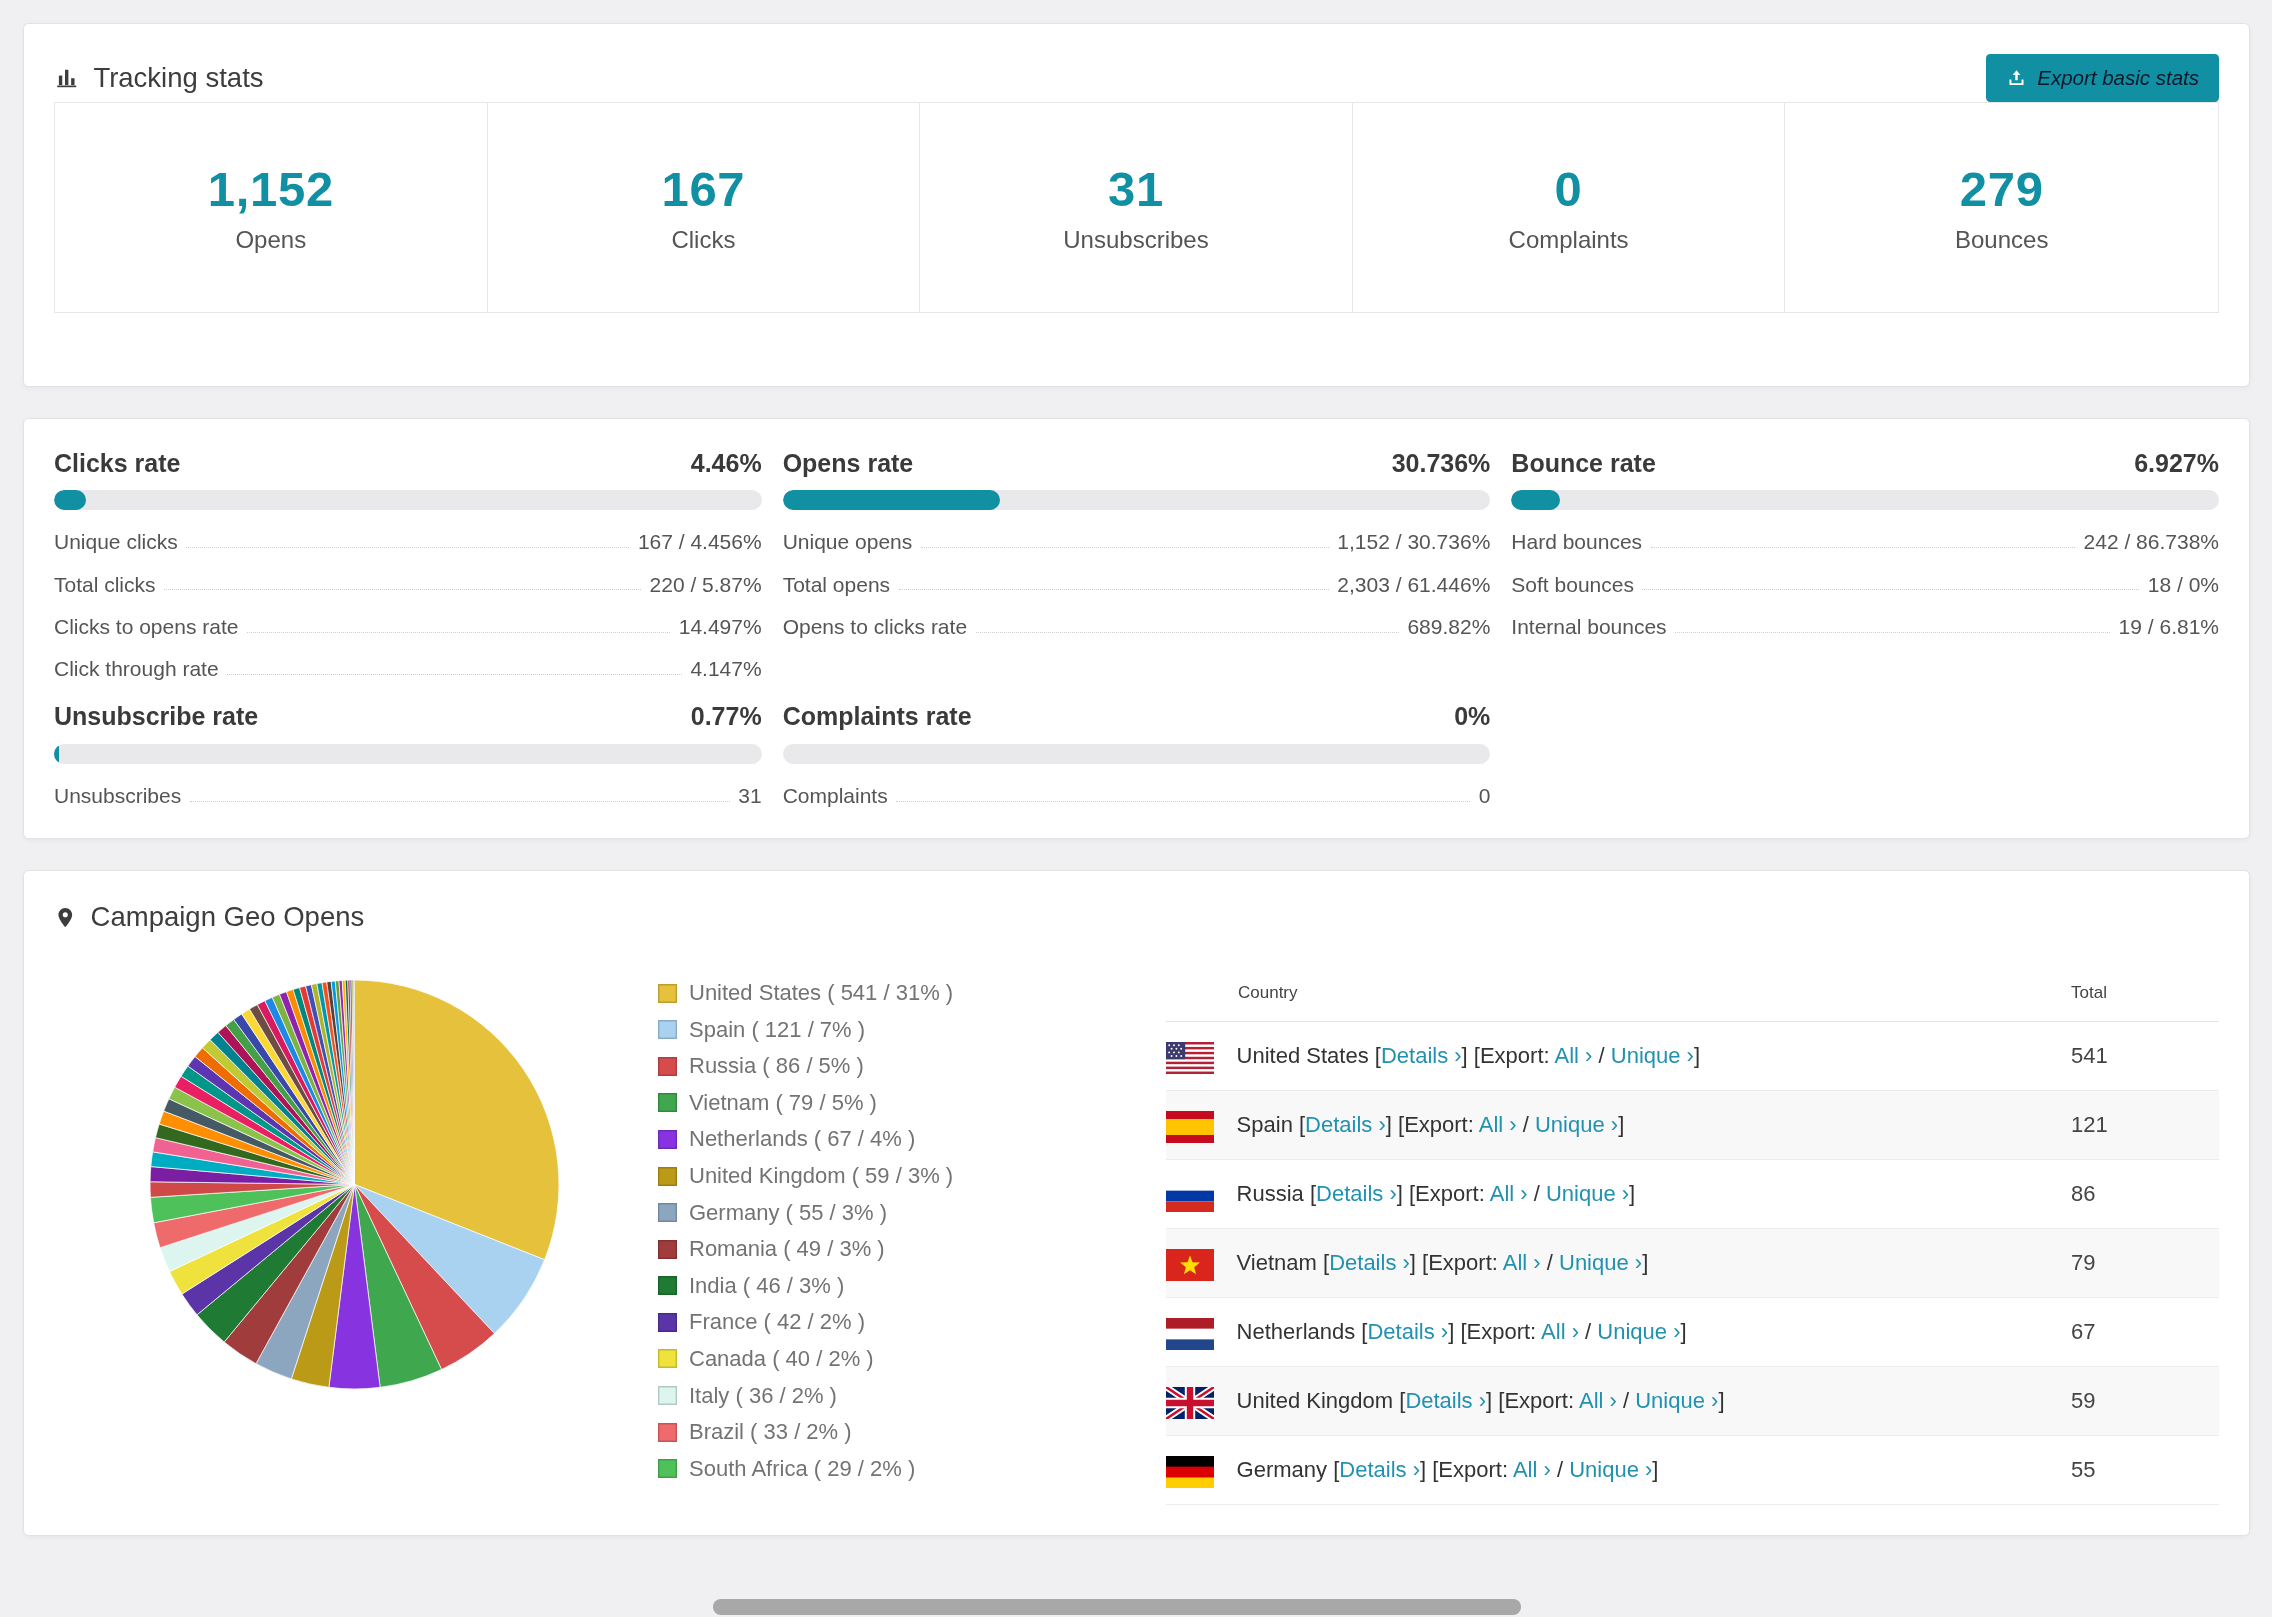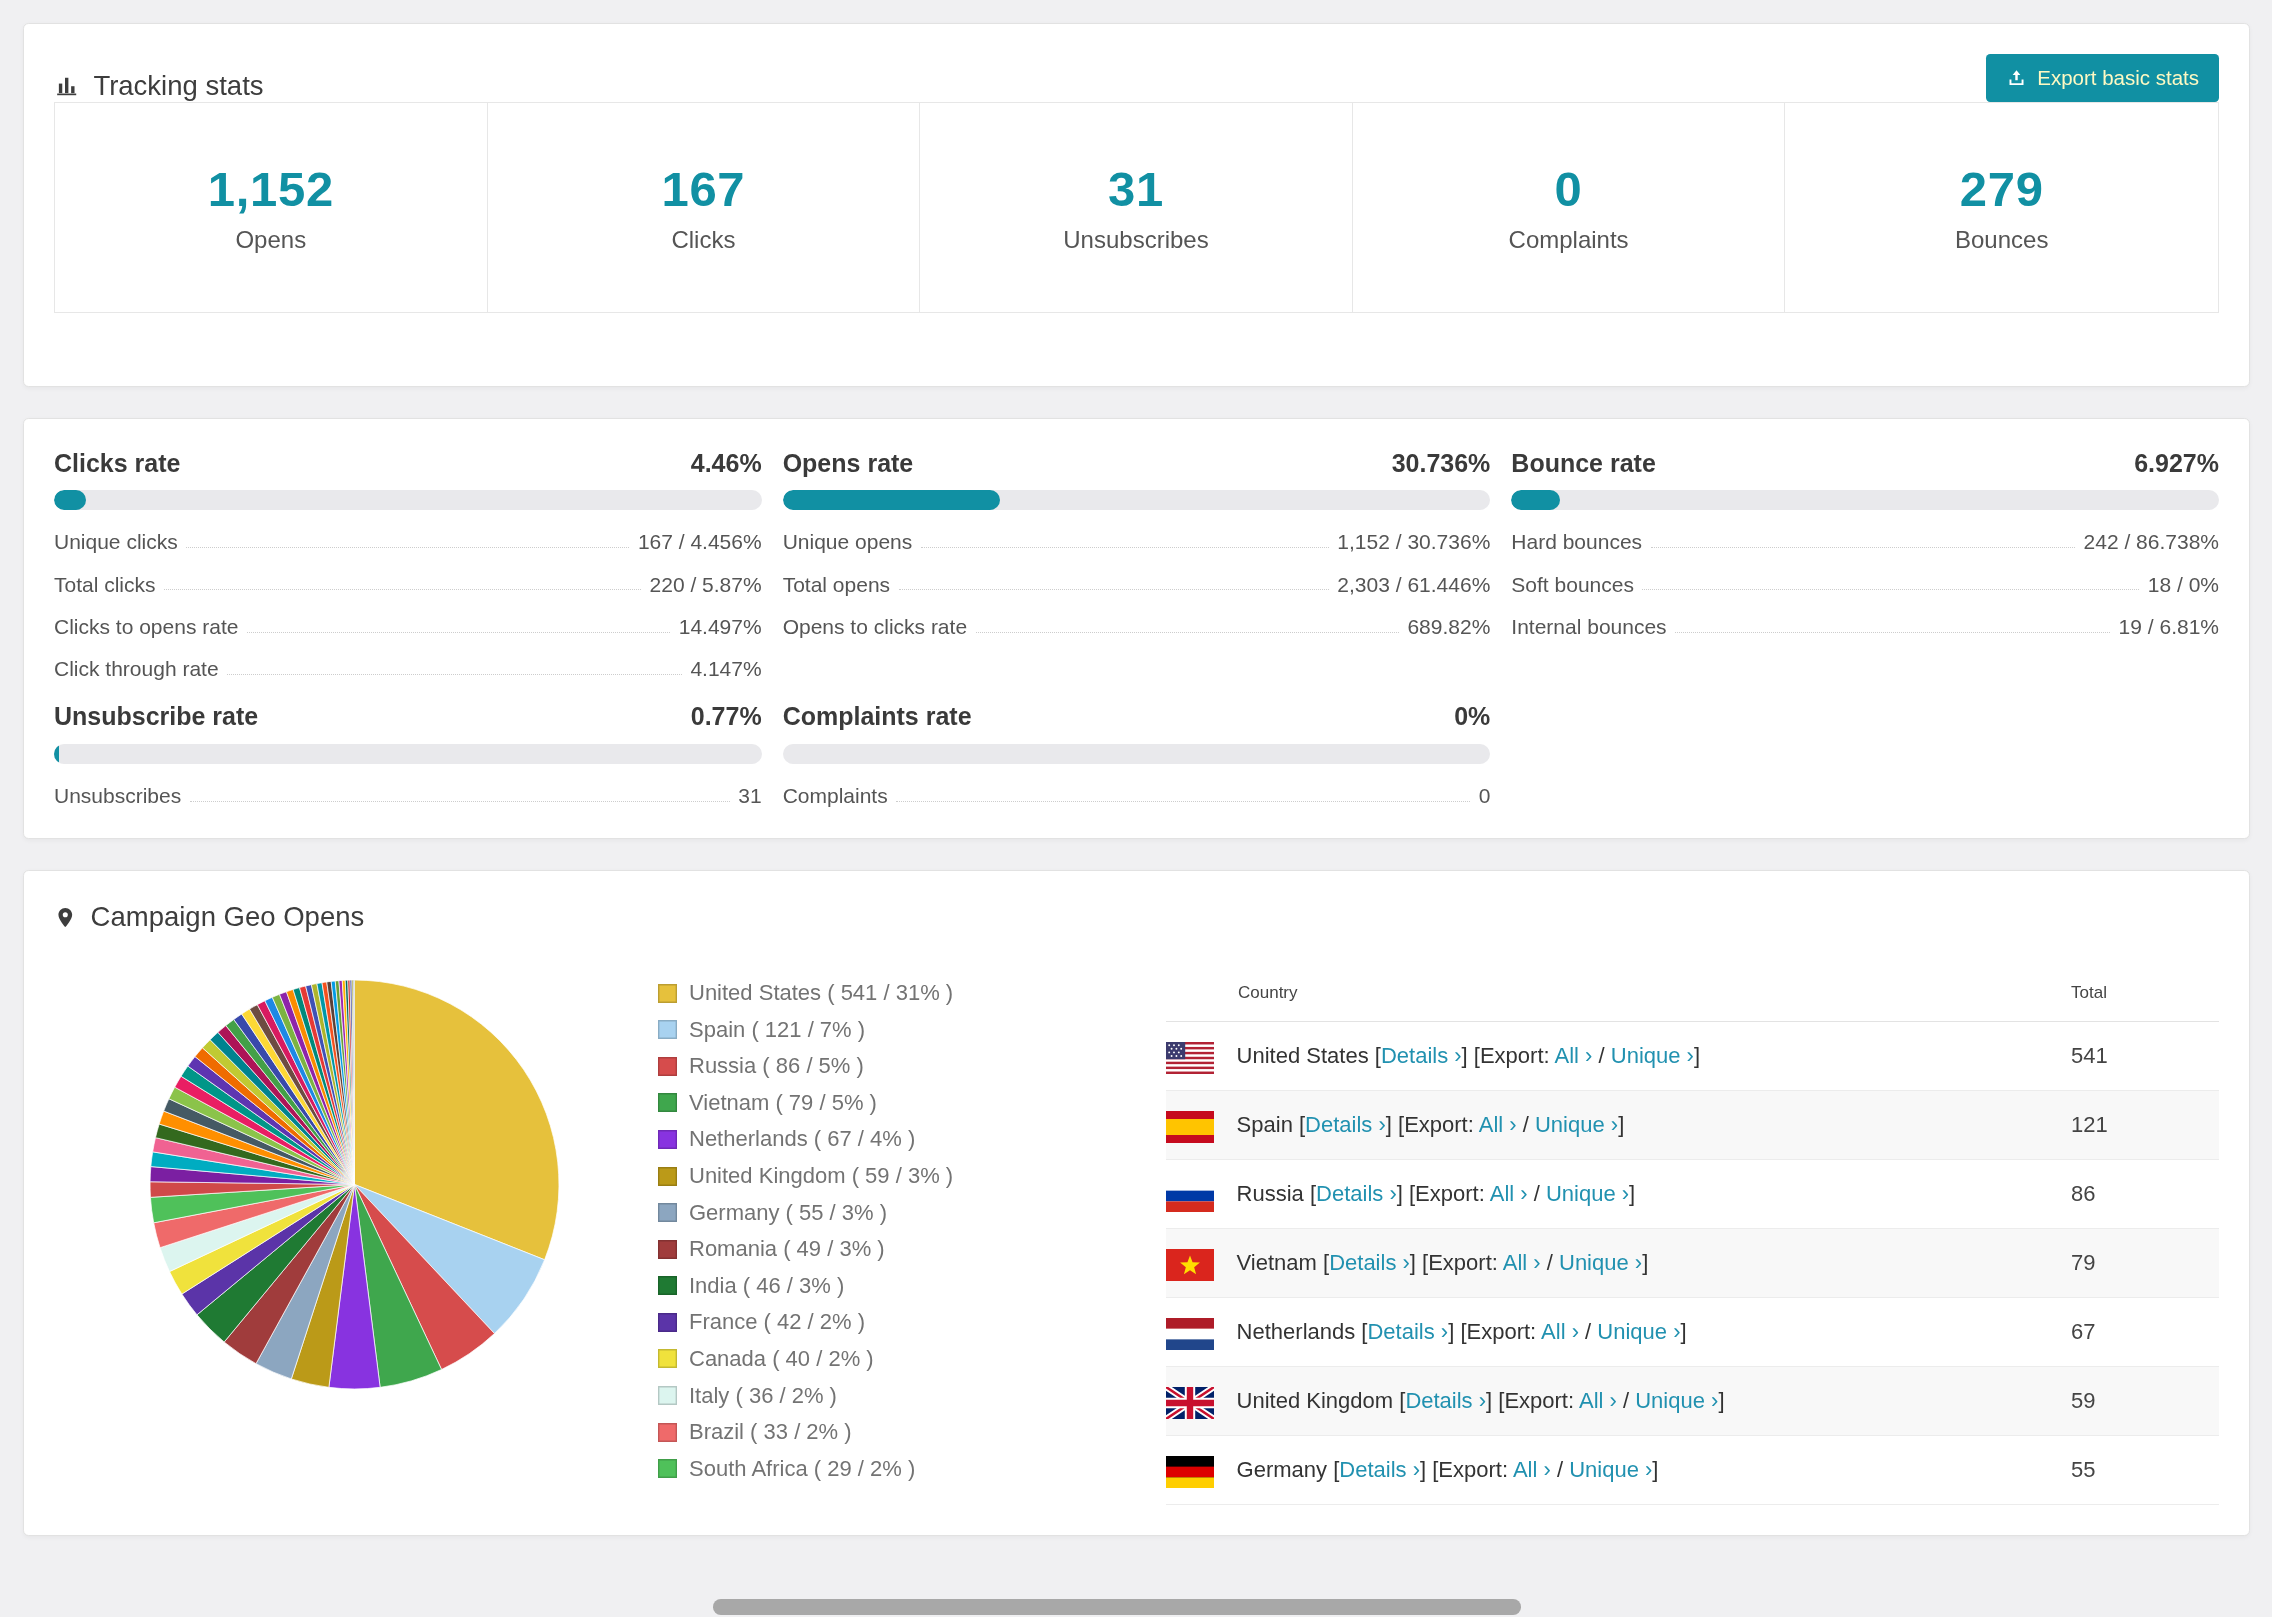--- a/index.html
+++ b/index.html
@@ -12,34 +12,34 @@
   }
   .page { padding: 23px; }
   .card {
     background: #fff;
     border: 0.7px solid #e2e2e2;
     border-radius: 5.6px;
     padding: 30px;
     margin-bottom: 31px;
     box-shadow: 0 1.4px 4.2px rgba(0,0,0,0.04);
   }
-  .card-header { display: flex; align-items: flex-end; justify-content: space-between; gap: 44px; }
+  .card-header { display: flex; align-items: center; justify-content: space-between; gap: 44px; }
   .card-title {
     display: flex; align-items: center; gap: 14px;
     font-size: 27.5px; color: #3d3d3d; font-weight: 500;
   }
   .icon svg { display: block; }
 
   
   .btn-export {
     display: flex; align-items: center; gap: 10px;
-    background: var(--accent); color: #fef9c3;
+    background: var(--accent); color: #0f172a;
     border: none; border-radius: 4.2px;
     font-family: inherit; font-size: 20.5px; font-weight: 500;
-    padding: 12px 20px; cursor: pointer;
+    padding: 12px 20px; cursor: pointer; font-style: italic;
   }
 
   
   .stats-row {
     display: grid; grid-template-columns: repeat(5, 1fr);
     border: 0.7px solid #e7e7e7; 
   }
   .stat-box { padding: 58px 0; text-align: center; border-right: 0.7px solid #e7e7e7; background: #fff; }
   .stat-box:last-child { border-right: none; }
   .stat-value { font-size: 49px; font-weight: 700; color: var(--accent); letter-spacing: 0.7px; }

